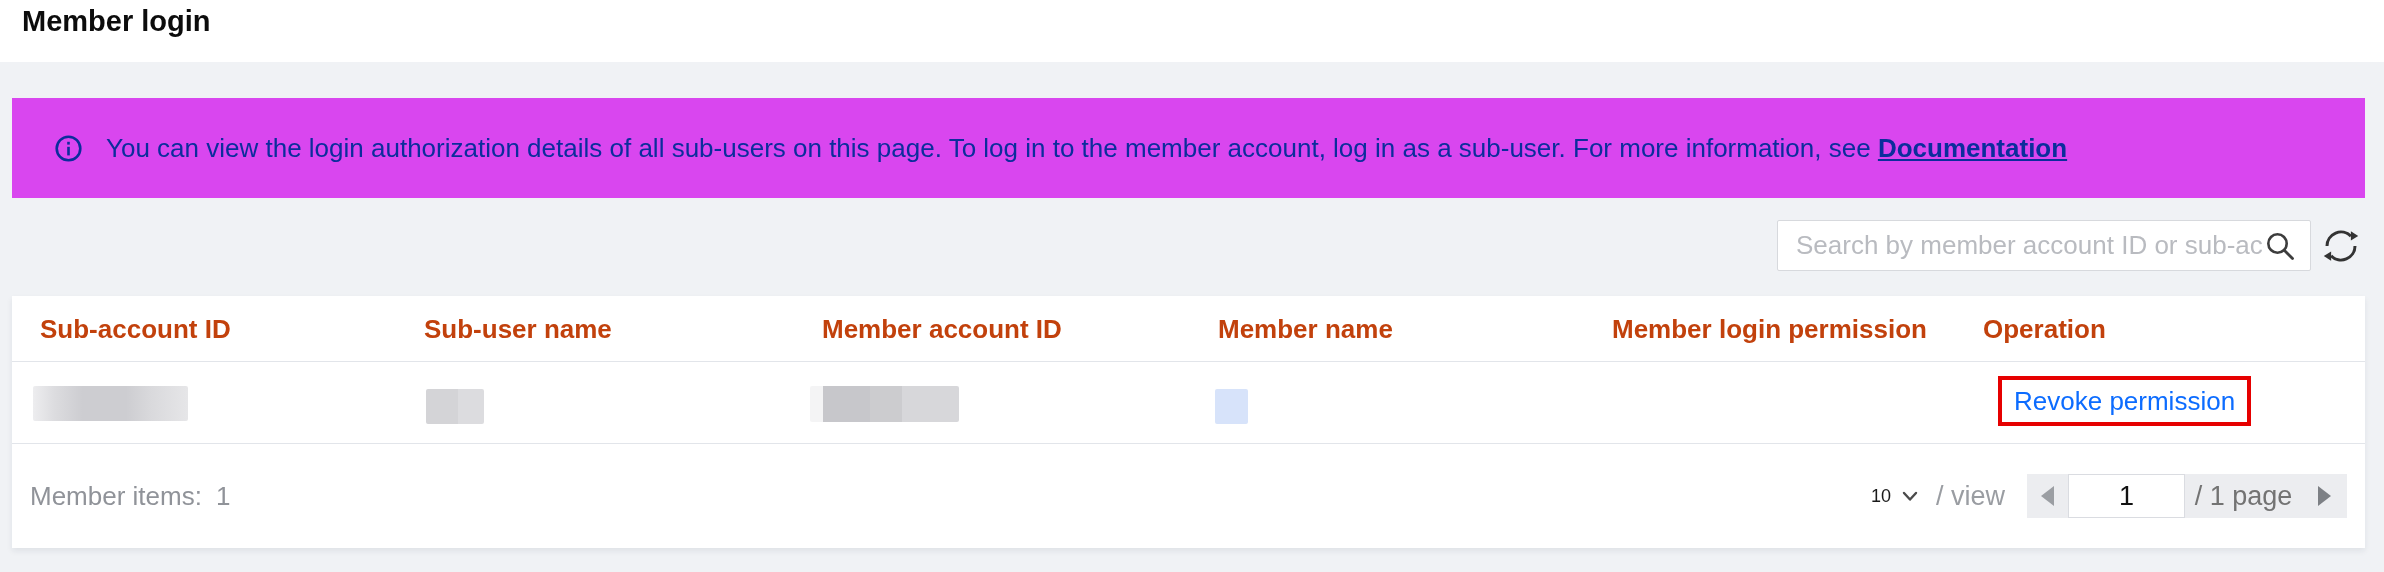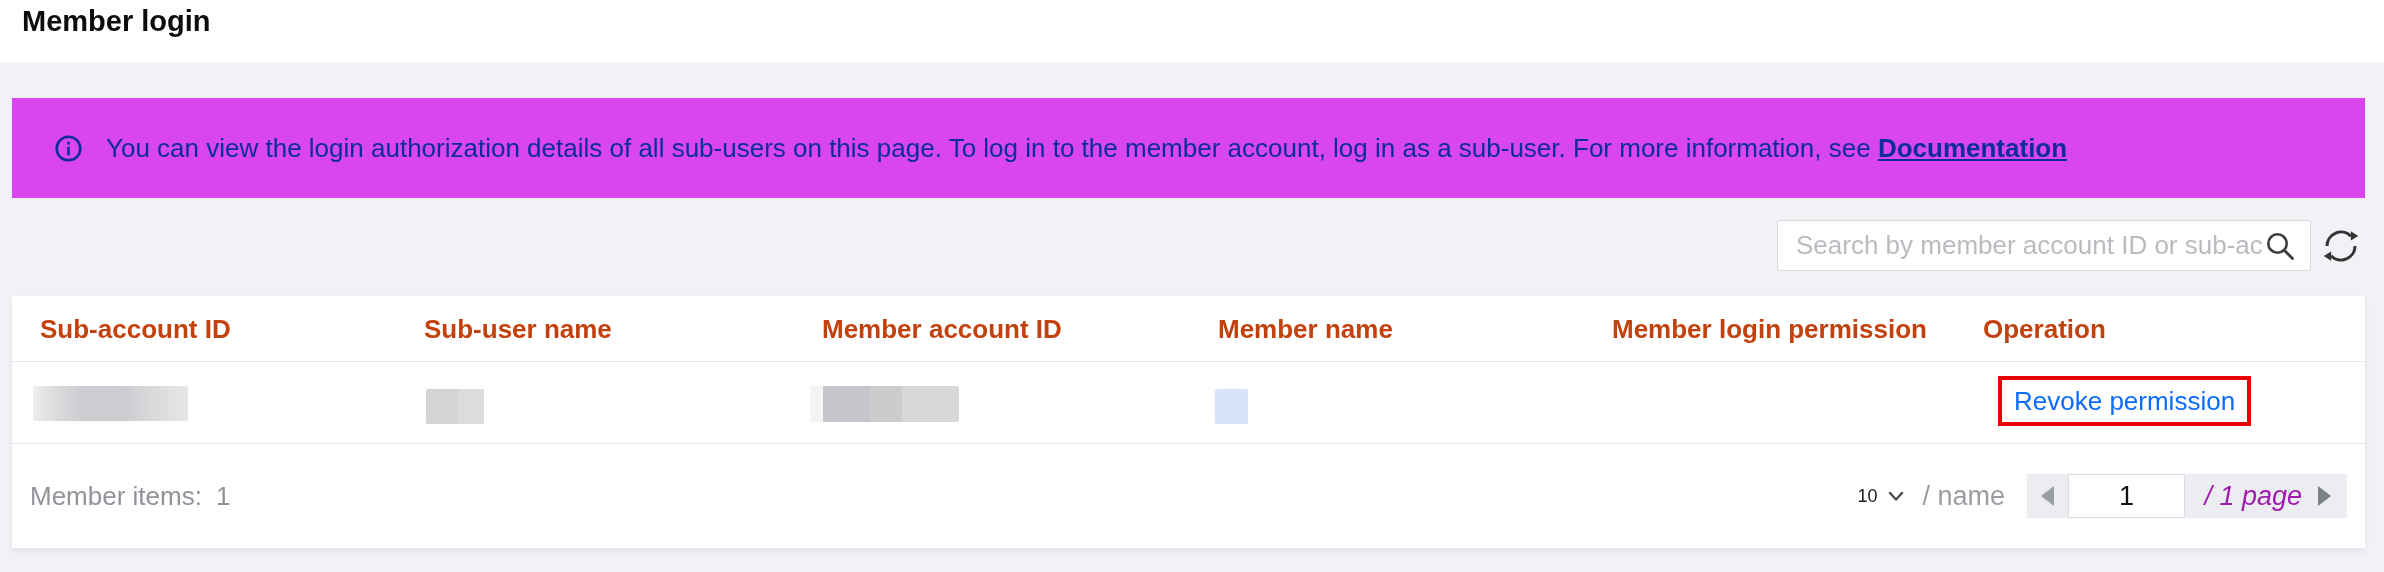--- a/index.html
+++ b/index.html
@@ -96,22 +96,22 @@
   .seg-prev { width:41px; }
   .seg-next { width:45px; }
   .tri-left  { width:0; height:0; border-top:10px solid transparent; border-bottom:10px solid transparent; border-right:13px solid #9b9ea3; }
   .tri-right { width:0; height:0; border-top:10px solid transparent; border-bottom:10px solid transparent; border-left:13px solid #7d8085; }
   .seg-page-input {
     width:117px; height:44px; background:#ffffff; border:1px solid #dadce1;
     text-align:center; font-size:27px; color:#111;
     font-family:"Liberation Sans", sans-serif; outline:none;
   }
   .seg-page-count {
-    width:117px; height:44px; background:#ecedf0; text-align:right;
-    line-height:44px; font-size:27px; color:#a21caf; white-space:nowrap;font-style:italic;
+    width:117px; height:44px; background:#ecedf0; text-align:center;
+    line-height:44px; font-size:27px; color:#737373; white-space:nowrap;
   }
 </style>
 </head>
 <body>
 
 <div class="content-bg"></div>
 
 <h1 class="page-title">Member login</h1>
 
 <div class="alert">
@@ -168,21 +168,21 @@
       <span>Member items:</span><span class="total-value">1</span>
     </div>
 
     <div class="pager-right">
       <div class="page-size">
         <span class="page-size-value">10</span>
         <svg class="chevron-down" viewBox="0 0 20 20">
           <polyline points="4,7 10,13.5 16,7" fill="none" stroke="#4b4b4b" stroke-width="2.4" stroke-linecap="round" stroke-linejoin="round"></polyline>
         </svg>
       </div>
-      <span class="per-page-label">/ name</span>
+      <span class="per-page-label">/ view</span>
 
       <div class="seg">
         <button class="seg-btn seg-prev">
           <span class="tri-left"></span>
         </button>
         <input class="seg-page-input" value="1" style="">
         <div class="seg-page-count">/ 1 page</div>
         <button class="seg-btn seg-next">
           <span class="tri-right"></span>
         </button>

